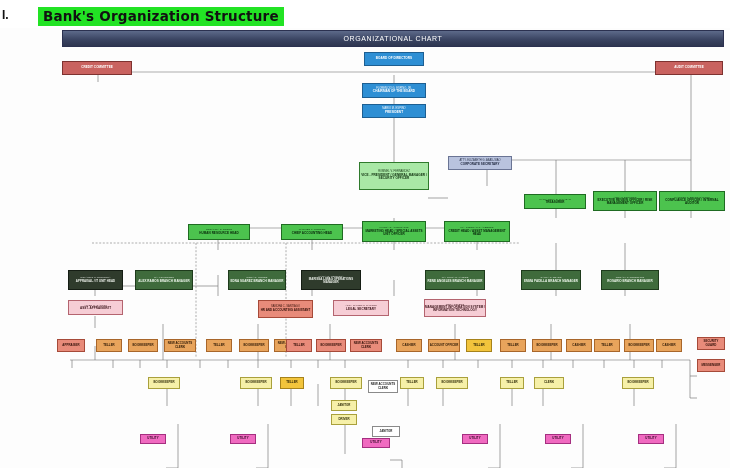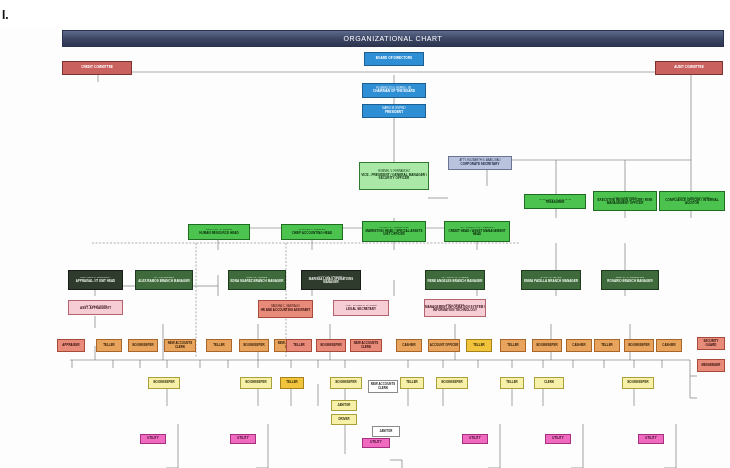--- a/index.html
+++ b/index.html
@@ -79,20 +79,21 @@
   .magenta .nm{font-size:2.9px;}
 
   .white{background:#ffffff;border:1px solid #8a8a8a;color:#1a1a1a;}
   .white .nm{font-size:2.9px;}
 </style>
 </head>
 <body>
 
 <div id="doc-heading">
   <span id="heading-numeral">I.</span>
+  <span id="heading-title">Bank's Organization Structure</span>
 </div>
 
 <div id="chart-canvas">
 
   <div id="chart-title-bar">
     <span>ORGANIZATIONAL CHART</span>
   </div>
 
   <svg id="wires" viewBox="0 0 730 440" preserveAspectRatio="none">
     <g stroke="#7b7b7b" stroke-width="0.7" fill="none">

